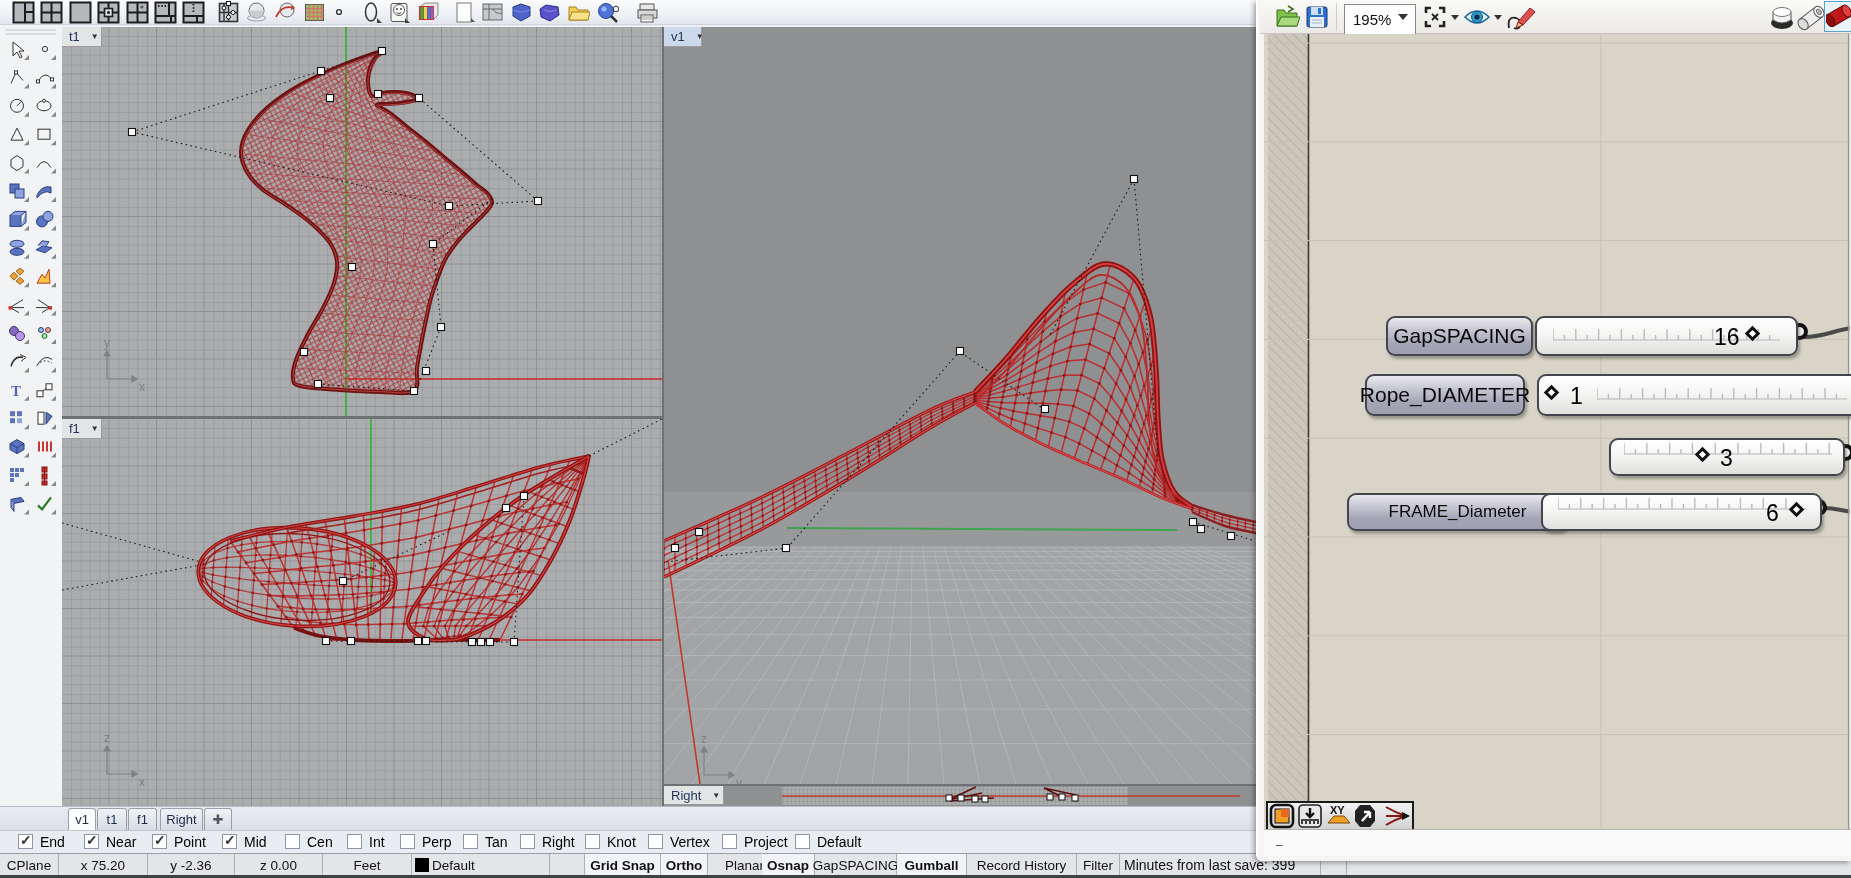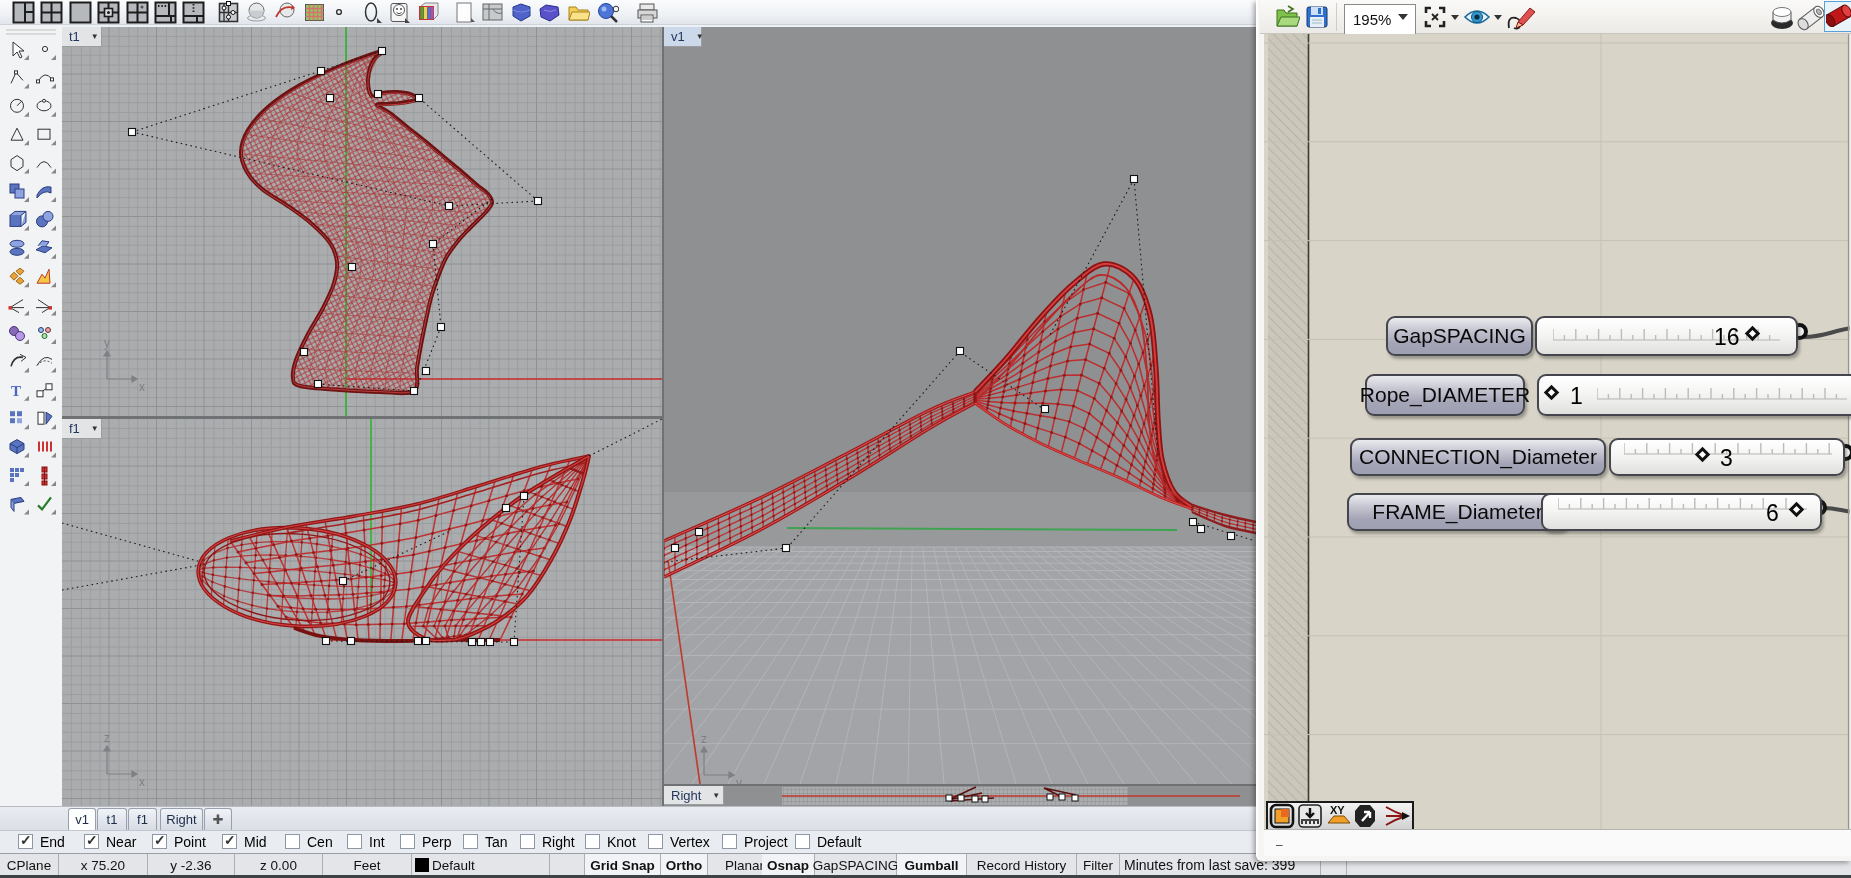--- a/index.html
+++ b/index.html
@@ -1624,21 +1624,20 @@
             <path d="M193.8 15 V10.0"></path>
             <path d="M205.2 15 V4.0"></path>
             <path d="M216.6 15 V10.0"></path>
             <path d="M228.0 15 V4.0"></path>
             <path d="M239.4 15 V10.0"></path>
           </g>
         </svg>
         <div class="dia" style="left:282px;top:353px"></div>
         <div class="sldval" style="left:306px;top:349px">1</div>
         <div class="nub" style="left:573px;top:410px"></div>
-        <div class="cap" style="left:86px;top:404px;width:256px;height:38px;font-size:21px">CONNECTION_Diameter</div>
         <div class="sldbody" style="left:345px;top:404px;width:236px;height:38px"></div>
         <svg class="abs" style="left:360px;top:405px" width="208" height="22" viewBox="0 0 208 22">
           <path d="M0 15 H208" stroke="#c9c9c9" stroke-width="1.4"></path>
           <g stroke="#bcbcbc" stroke-width="1.4">
             <path d="M0.0 15 V4.0"></path>
             <path d="M11.4 15 V10.0"></path>
             <path d="M22.8 15 V4.0"></path>
             <path d="M34.2 15 V10.0"></path>
             <path d="M45.6 15 V4.0"></path>
             <path d="M57.0 15 V10.0"></path>
@@ -1653,21 +1652,21 @@
             <path d="M159.6 15 V4.0"></path>
             <path d="M171.0 15 V10.0"></path>
             <path d="M182.4 15 V4.0"></path>
             <path d="M193.8 15 V10.0"></path>
             <path d="M205.2 15 V4.0"></path>
           </g>
         </svg>
         <div class="dia" style="left:433px;top:415px"></div>
         <div class="sldval" style="left:456px;top:411px">3</div>
         <div class="nub" style="left:546px;top:465px"></div>
-        <div class="cap" style="left:83px;top:459px;width:221px;height:38px;font-size:21px">FRAME_Diameter</div>
+        <div class="cap" style="left:83px;top:459px;width:221px;height:38px;font-size:17px">FRAME_Diameter</div>
         <div class="sldbody" style="left:277px;top:459px;width:281px;height:38px"></div>
         <svg class="abs" style="left:294px;top:460px" width="249" height="22" viewBox="0 0 249 22">
           <path d="M0 15 H249" stroke="#c9c9c9" stroke-width="1.4"></path>
           <g stroke="#bcbcbc" stroke-width="1.4">
             <path d="M0.0 15 V4.0"></path>
             <path d="M11.4 15 V10.0"></path>
             <path d="M22.8 15 V4.0"></path>
             <path d="M34.2 15 V10.0"></path>
             <path d="M45.6 15 V4.0"></path>
             <path d="M57.0 15 V10.0"></path>

